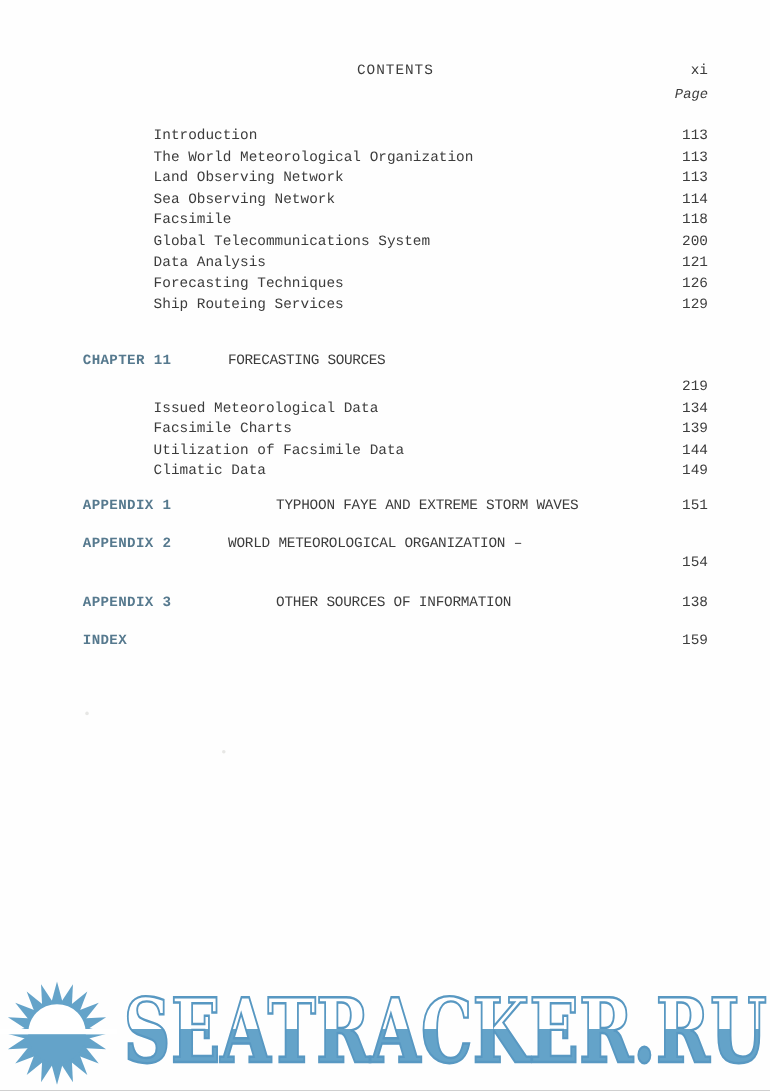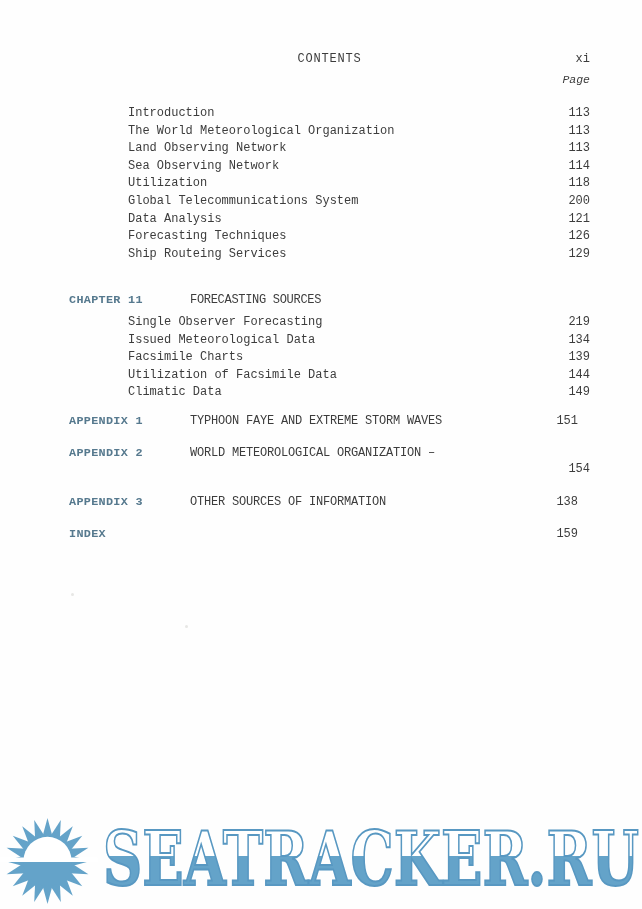--- a/index.html
+++ b/index.html
@@ -14,21 +14,21 @@
   .hdr-title{top:52px;left:0;width:100%;text-align:center;letter-spacing:.8px;}
   .hdr-folio{top:52px;right:0;}
   .hdr-pagecol{top:73px;right:0;font-style:italic;font-size:11.5px;}
   .sec-row{left:0;right:0;display:flex;align-items:baseline;}
   .sec-label{flex:none;width:121px;font-weight:bold;color:#56798e;letter-spacing:.3px;font-size:11.8px;}
   .sec-title{letter-spacing:-.3px;white-space:nowrap;}
   .items{left:0;right:0;}
   .item-row{display:flex;height:17.6px;line-height:17.6px;}
   .item-title{margin-left:59px;white-space:nowrap;}
   .item-page{margin-left:auto;}
-  .app-row{left:0;right:12px;display:flex;align-items:baseline;}
+  .app-row{left:0;right:0;display:flex;align-items:baseline;gap:40px;}
   .app-title{letter-spacing:-.2px;white-space:nowrap;}
   .app-page{margin-left:auto;}
   .line2{left:121px;letter-spacing:-.2px;white-space:nowrap;}
   .pg-abs{right:0;}
   .speck{position:absolute;width:3px;height:3px;border-radius:50%;background:#e7e7e5;}
   #watermark{position:absolute;left:0;top:810px;width:642px;height:99px;}
 </style>
 </head>
 <body>
 
@@ -51,21 +51,21 @@
       </div>
       <div class="item-row">
         <span class="item-title">Land Observing Network</span>
         <span class="item-page">113</span>
       </div>
       <div class="item-row">
         <span class="item-title">Sea Observing Network</span>
         <span class="item-page">114</span>
       </div>
       <div class="item-row">
-        <span class="item-title">Utilization</span>
+        <span class="item-title">Facsimile</span>
         <span class="item-page">118</span>
       </div>
       <div class="item-row">
         <span class="item-title">Global Telecommunications System</span>
         <span class="item-page">200</span>
       </div>
       <div class="item-row">
         <span class="item-title">Data Analysis</span>
         <span class="item-page">121</span>
       </div>
@@ -78,21 +78,20 @@
         <span class="item-page">129</span>
       </div>
     </div>
 
     <div class="abs sec-row" style="top:293px">
       <span class="sec-label">CHAPTER 11</span>
       <span class="sec-title">FORECASTING SOURCES</span>
     </div>
     <div class="abs items" style="top:314px">
       <div class="item-row">
-        <span class="item-title">Single Observer Forecasting</span>
         <span class="item-page">219</span>
       </div>
       <div class="item-row">
         <span class="item-title">Issued Meteorological Data</span>
         <span class="item-page">134</span>
       </div>
       <div class="item-row">
         <span class="item-title">Facsimile Charts</span>
         <span class="item-page">139</span>
       </div>

